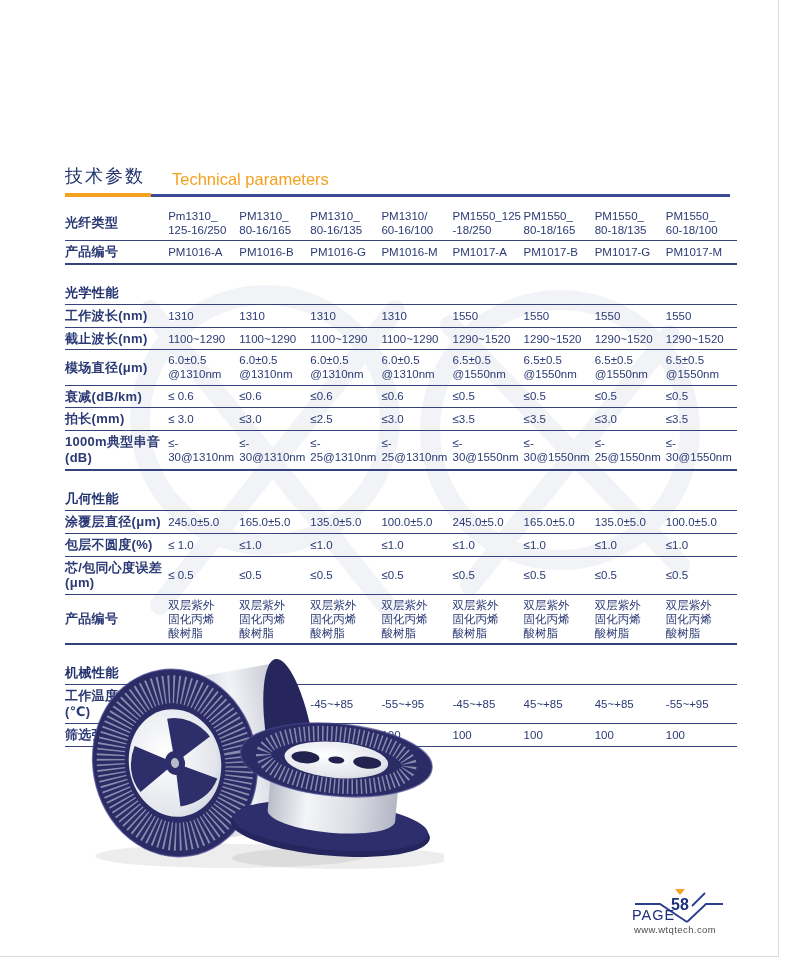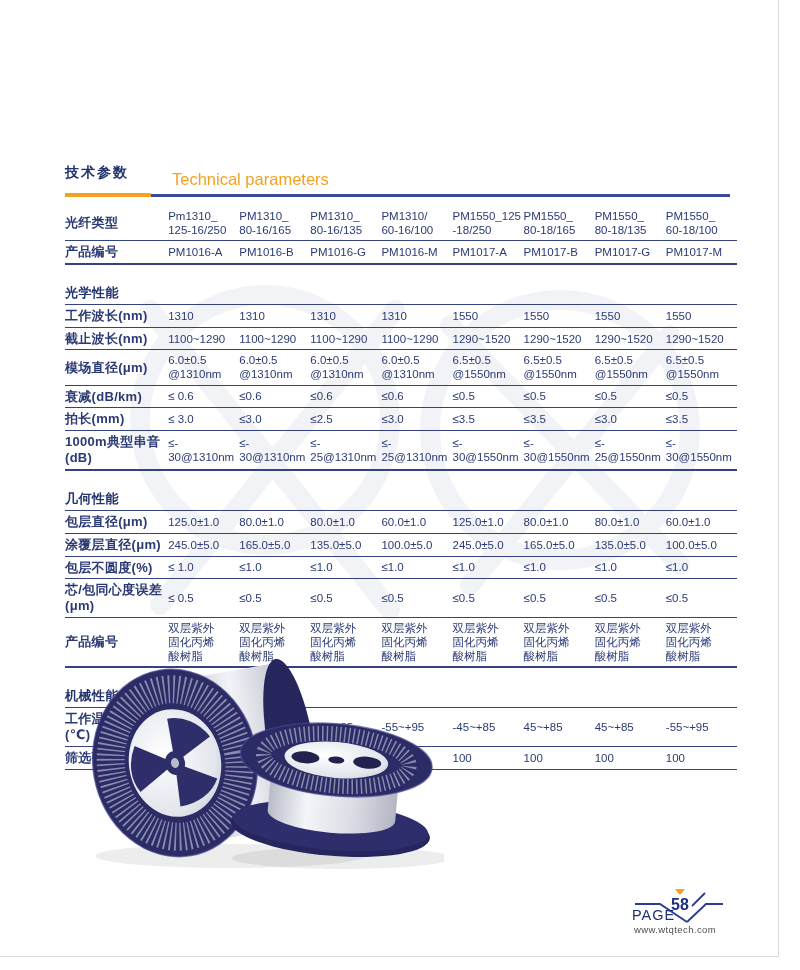--- a/index.html
+++ b/index.html
@@ -7,21 +7,21 @@
     width:800px;height:970px;position:relative;background:#ffffff;
     font-family:"Liberation Sans","DejaVu Sans",sans-serif;
     color:#2b3a74;overflow:hidden;
   }
   
   .edge-right{position:absolute;left:778px;top:0;width:1px;height:956px;background:#d8dcdf;}
   .edge-bottom{position:absolute;left:0;top:956px;width:779px;height:1px;background:#d8dcdf;}
   
   .watermark{position:absolute;left:90px;top:215px;pointer-events:none;}
   
-  .title-zh{position:absolute;left:65px;top:164px;font-size:14px;font-weight:700;
+  .title-zh{position:absolute;left:65px;top:164px;font-size:18px;font-weight:400;
     letter-spacing:2px;color:#22336f;text-align:center;}
   .title-en{position:absolute;left:172px;top:170px;font-size:16.5px;color:#f5a120;}
   .title-orange-bar{position:absolute;left:65px;top:193px;width:86px;height:4px;background:#f5a120;}
   .title-navy-line{position:absolute;left:151px;top:194px;width:579px;height:2.5px;background:#3c4b95;}
   
   table.spec{position:absolute;left:65px;top:206px;width:672px;border-collapse:collapse;
     table-layout:fixed;}
   table.spec td{vertical-align:middle;padding:3px 3px 3px 0;white-space:pre-line;
     border-bottom:1px solid #35427e;line-height:1.22;}
   table.spec tr:first-child td{border-bottom:1px solid #35427e;}
@@ -178,31 +178,20 @@
 30@1550nm</td>
         <td class="val">≤-
 30@1550nm</td>
         <td class="val">≤-
 25@1550nm</td>
         <td class="val">≤-
 30@1550nm</td>
       </tr>
       <tr class="section">
         <td colspan="9" class="sec">几何性能</td>
-      </tr>
-      <tr class="data">
-        <td class="label">包层直径(μm)</td>
-        <td class="val">125.0±1.0</td>
-        <td class="val">80.0±1.0</td>
-        <td class="val">80.0±1.0</td>
-        <td class="val">60.0±1.0</td>
-        <td class="val">125.0±1.0</td>
-        <td class="val">80.0±1.0</td>
-        <td class="val">80.0±1.0</td>
-        <td class="val">60.0±1.0</td>
       </tr>
       <tr class="data">
         <td class="label">涂覆层直径(μm)</td>
         <td class="val">245.0±5.0</td>
         <td class="val">165.0±5.0</td>
         <td class="val">135.0±5.0</td>
         <td class="val">100.0±5.0</td>
         <td class="val">245.0±5.0</td>
         <td class="val">165.0±5.0</td>
         <td class="val">135.0±5.0</td>

